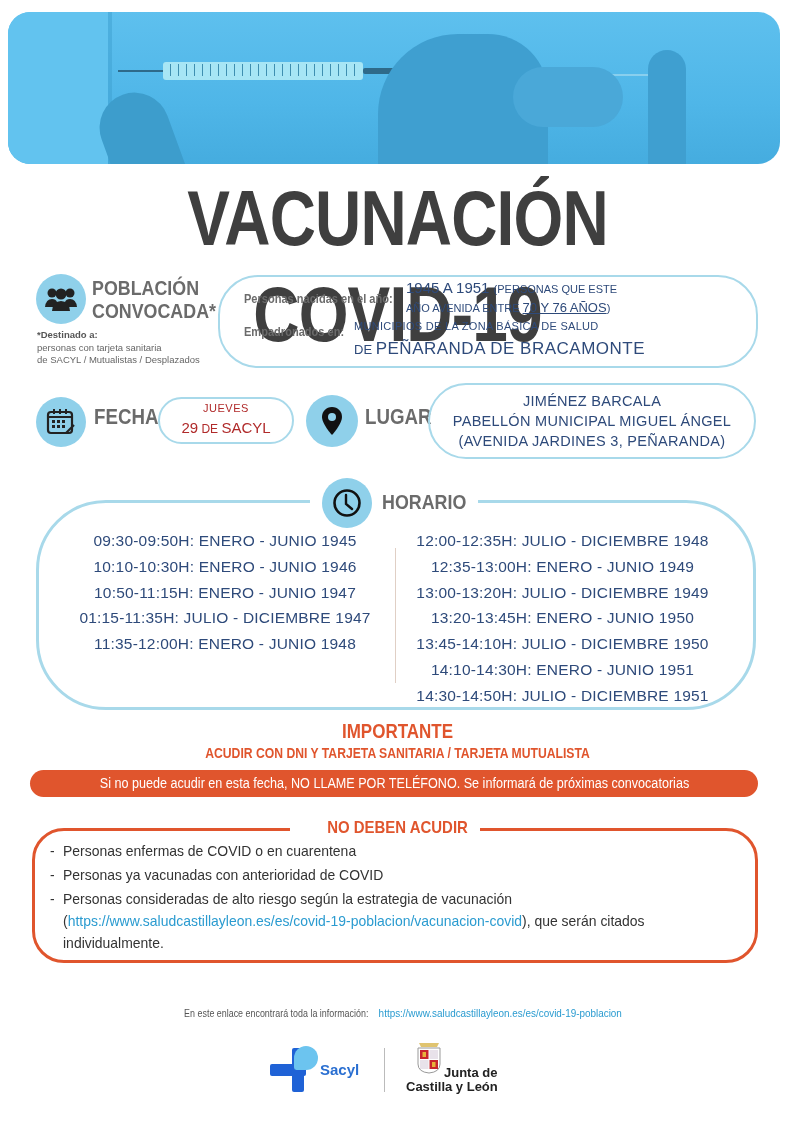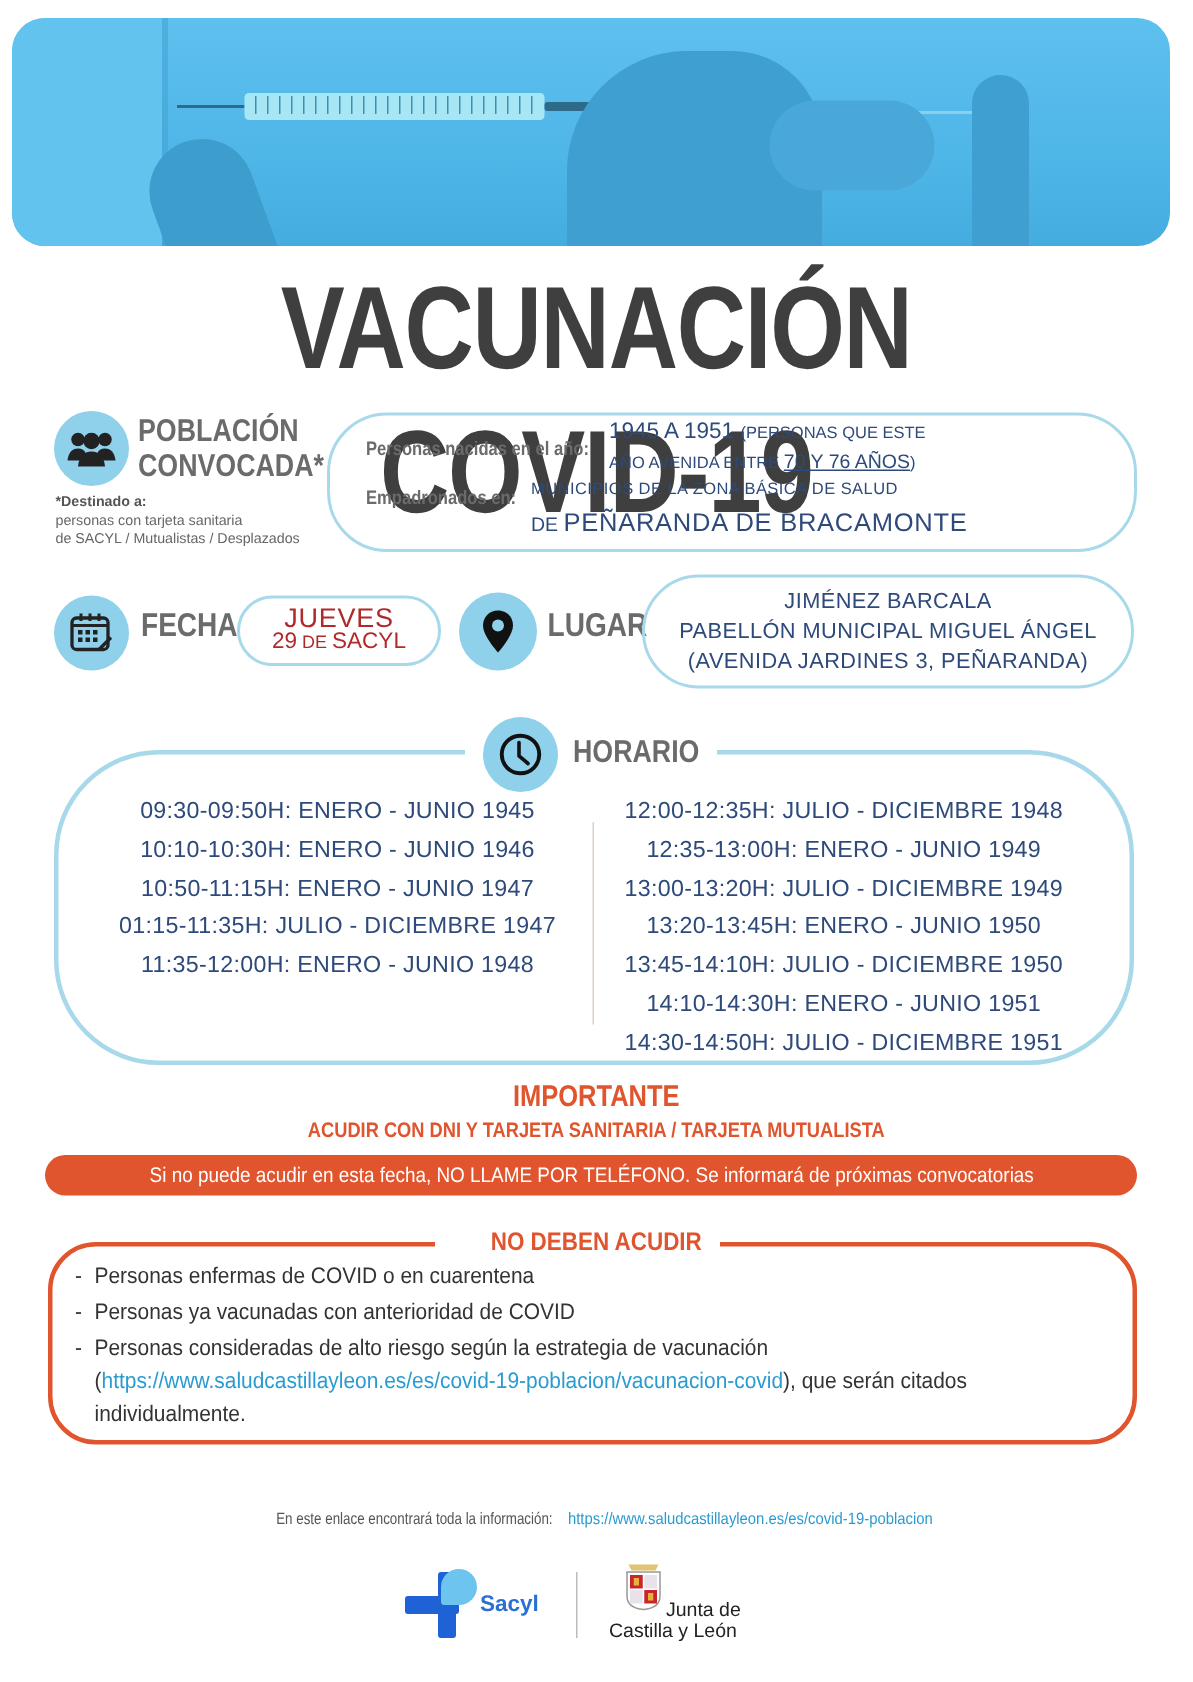--- a/index.html
+++ b/index.html
@@ -71,21 +71,21 @@
   .footer-info { position: absolute; left: 0; top: 1007px; width: 795px; text-align: center; font-size: 11px; color: #555; white-space: nowrap; }
   .footer-info span { display: inline-block; transform: scaleX(0.9); }
 
   .logo-area { position: absolute; left: 270px; top: 1036px; width: 260px; height: 64px; }
   .sacyl-cross-v { position: absolute; left: 22px; top: 12px; width: 12px; height: 44px; background: #1f62d6; border-radius: 2px; }
   .sacyl-cross-h { position: absolute; left: 0; top: 28px; width: 36px; height: 12px; background: #1f62d6; border-radius: 2px; }
   .sacyl-bubble { position: absolute; left: 24px; top: 10px; width: 24px; height: 24px; border-radius: 50% 50% 50% 10%; background: #6cc4ef; }
   .sacyl-text { position: absolute; left: 50px; top: 25px; font-size: 15px; font-weight: 700; color: #2a6fd1; }
   .logo-divider { position: absolute; left: 114px; top: 12px; width: 1px; height: 44px; background: #bbb; }
   .jcyl-crest { position: absolute; left: 144px; top: 4px; width: 30px; height: 34px; }
-  .jcyl-text { position: absolute; left: 136px; top: 30px; font-size: 13px; font-weight: 400; color: #222; line-height: 14px; }
+  .jcyl-text { position: absolute; left: 136px; top: 30px; font-size: 13px; font-weight: 700; color: #222; line-height: 14px; }
 </style>
 </head>
 <body>
 
 <div class="hero">
   <div class="arm"></div>
   <div class="arm-edge"></div>
   <div class="hand-left"></div>
   <div class="needle"></div>
   <div class="syringe"></div>
@@ -169,21 +169,21 @@
         <rect x="16" y="12" width="3" height="3"></rect>
       <rect x="6" y="17" width="3" height="3"></rect>
         <rect x="11" y="17" width="3" height="3"></rect>
         <rect x="16" y="17" width="3" height="3"></rect>
     </g>
     <path d="M20 25 L28 17" stroke="#222" stroke-width="2.2"></path>
   </svg>
 </div>
 <div class="label-gray fecha-label">FECHA</div>
 <div class="pill date-pill"></div>
-<div class="date-txt" style="top:402px;font-size:18px;letter-spacing:.5px;">JUEVES</div>
+<div class="date-txt" style="top:402px;font-size:11px;letter-spacing:.5px;">JUEVES</div>
 <div class="date-txt" style="top:419px;font-size:15px;">
   <span>29</span><span style="font-size:12px;"> DE </span><span>SACYL</span>
 </div>
 
 <div class="icon-circle" style="left:306px;top:395px;width:52px;height:52px;">
   <svg width="22" height="30" viewBox="0 0 22 30">
     <path d="M11 1 C5 1 1 5.5 1 11 C1 18 11 29 11 29 C11 29 21 18 21 11 C21 5.5 17 1 11 1 Z" fill="#111"></path>
     <circle cx="11" cy="11" r="4" fill="#8fd0ea"></circle>
   </svg>
 </div>

